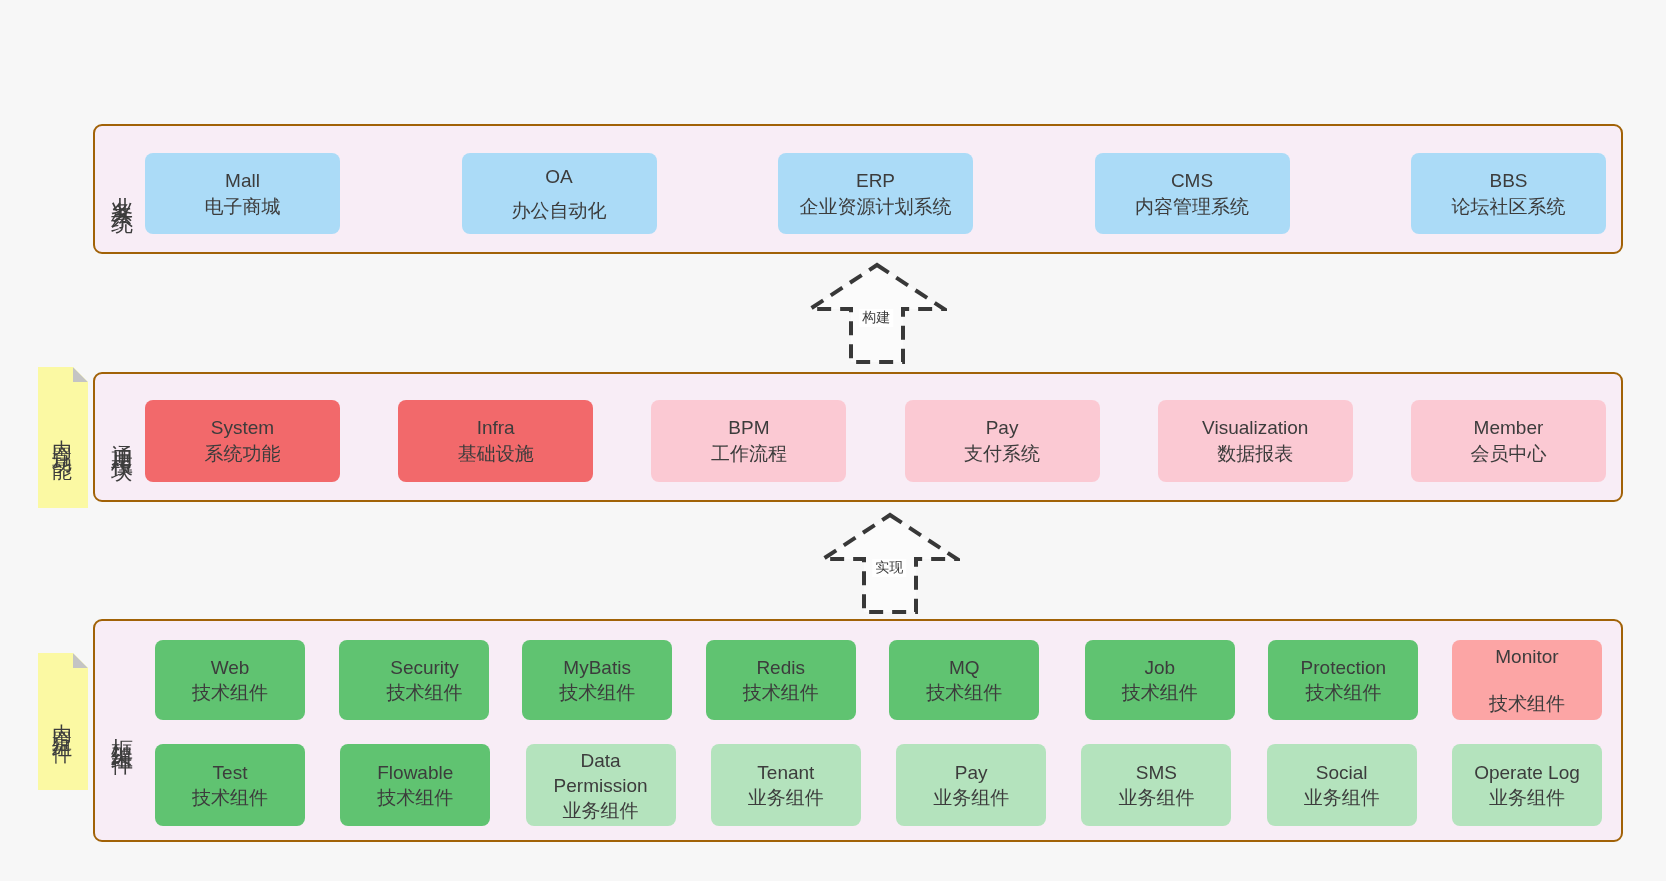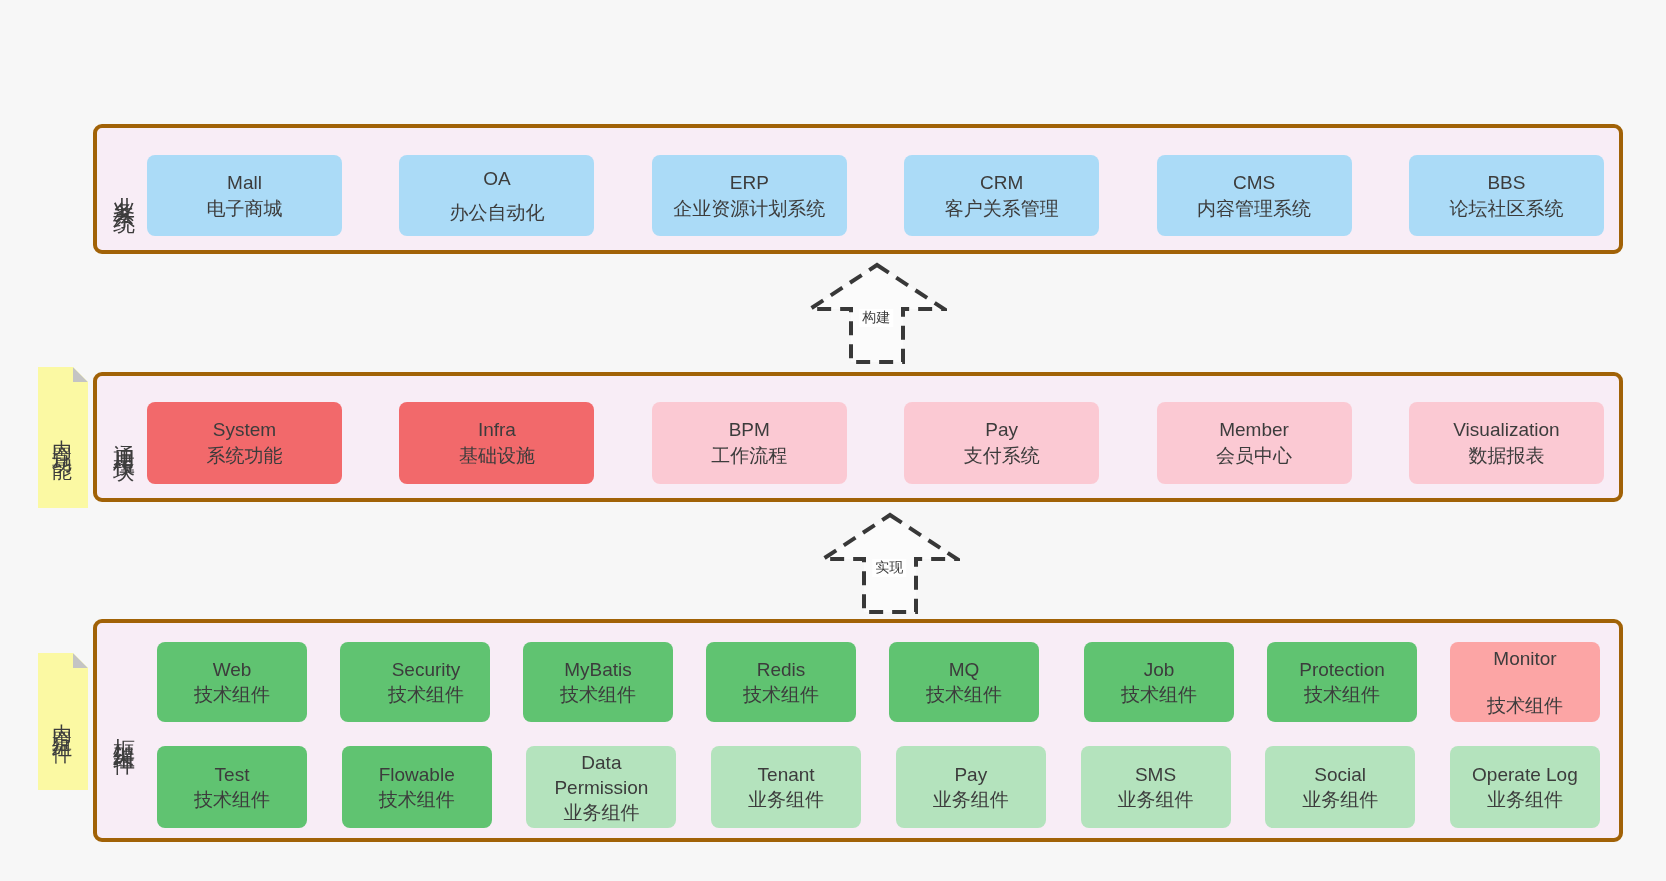--- a/index.html
+++ b/index.html
@@ -1,21 +1,21 @@
 <!DOCTYPE html>
 <html><head>
 <meta charset="utf-8">
 <style>
   html,body{margin:0;padding:0;}
   body{font-family:"Liberation Sans","DejaVu Sans",sans-serif;background:#f7f7f7;}
   .stage{position:relative;width:1666px;height:881px;background:#f7f7f7;overflow:hidden;}
 
   
   .band{position:absolute;left:93px;width:1530px;background:#f8edf6;
-        border:4px solid #a16207;border-radius:9px;box-sizing:border-box;}
+        border:2px solid #a16207;border-radius:9px;box-sizing:border-box;}
   .band-0{top:124px;height:130px;}
   .band-1{top:372px;height:130px;padding-left:20px;}
   .band-2{top:619px;height:223px;}
 
   .band-label{position:absolute;left:12px;top:50%;transform:translateY(-50%);
         writing-mode:vertical-rl;text-orientation:upright;
         font-size:22px;letter-spacing:5px;color:#3c3c3c;white-space:nowrap;}
 
   .rows{position:absolute;inset:0;}
   .row{position:absolute;display:flex;justify-content:space-between;}
@@ -65,24 +65,20 @@
           </div>
           <div class="box" style="background: rgb(171, 219, 247); gap: 8px;">
             <div>OA</div>
             <div>办公自动化</div>
           </div>
           <div class="box" style="background: rgb(171, 219, 247);">
             <div>ERP</div>
             <div>企业资源计划系统</div>
           </div>
           <div class="box" style="background: rgb(171, 219, 247);">
-            <div>CRM</div>
-            <div>客户关系管理</div>
-          </div>
-          <div class="box" style="background: rgb(171, 219, 247);">
             <div>CMS</div>
             <div>内容管理系统</div>
           </div>
           <div class="box" style="background: rgb(171, 219, 247);">
             <div>BBS</div>
             <div>论坛社区系统</div>
           </div>
         </div>
       </div>
   </section>
@@ -108,26 +104,26 @@
           </div>
           <div class="box" style="background: rgb(251, 201, 211);">
             <div>BPM</div>
             <div>工作流程</div>
           </div>
           <div class="box" style="background: rgb(251, 201, 211);">
             <div>Pay</div>
             <div>支付系统</div>
           </div>
           <div class="box" style="background: rgb(251, 201, 211);">
+            <div>Visualization</div>
+            <div>数据报表</div>
+          </div>
+          <div class="box" style="background: rgb(251, 201, 211);">
             <div>Member</div>
             <div>会员中心</div>
-          </div>
-          <div class="box" style="background: rgb(251, 201, 211);">
-            <div>Visualization</div>
-            <div>数据报表</div>
           </div>
         </div>
       </div>
   </section>
 
   <div class="arrow arrow-1">
     <svg viewBox="0 0 140 105">
       <polygon points="70,4 137,48 96,48 96,101 44,101 44,48 3,48" fill="#fbfbfb" stroke="#383838" stroke-width="4" stroke-dasharray="14 9"></polygon>
     </svg>
     <div class="arrow-label">实现</div>

